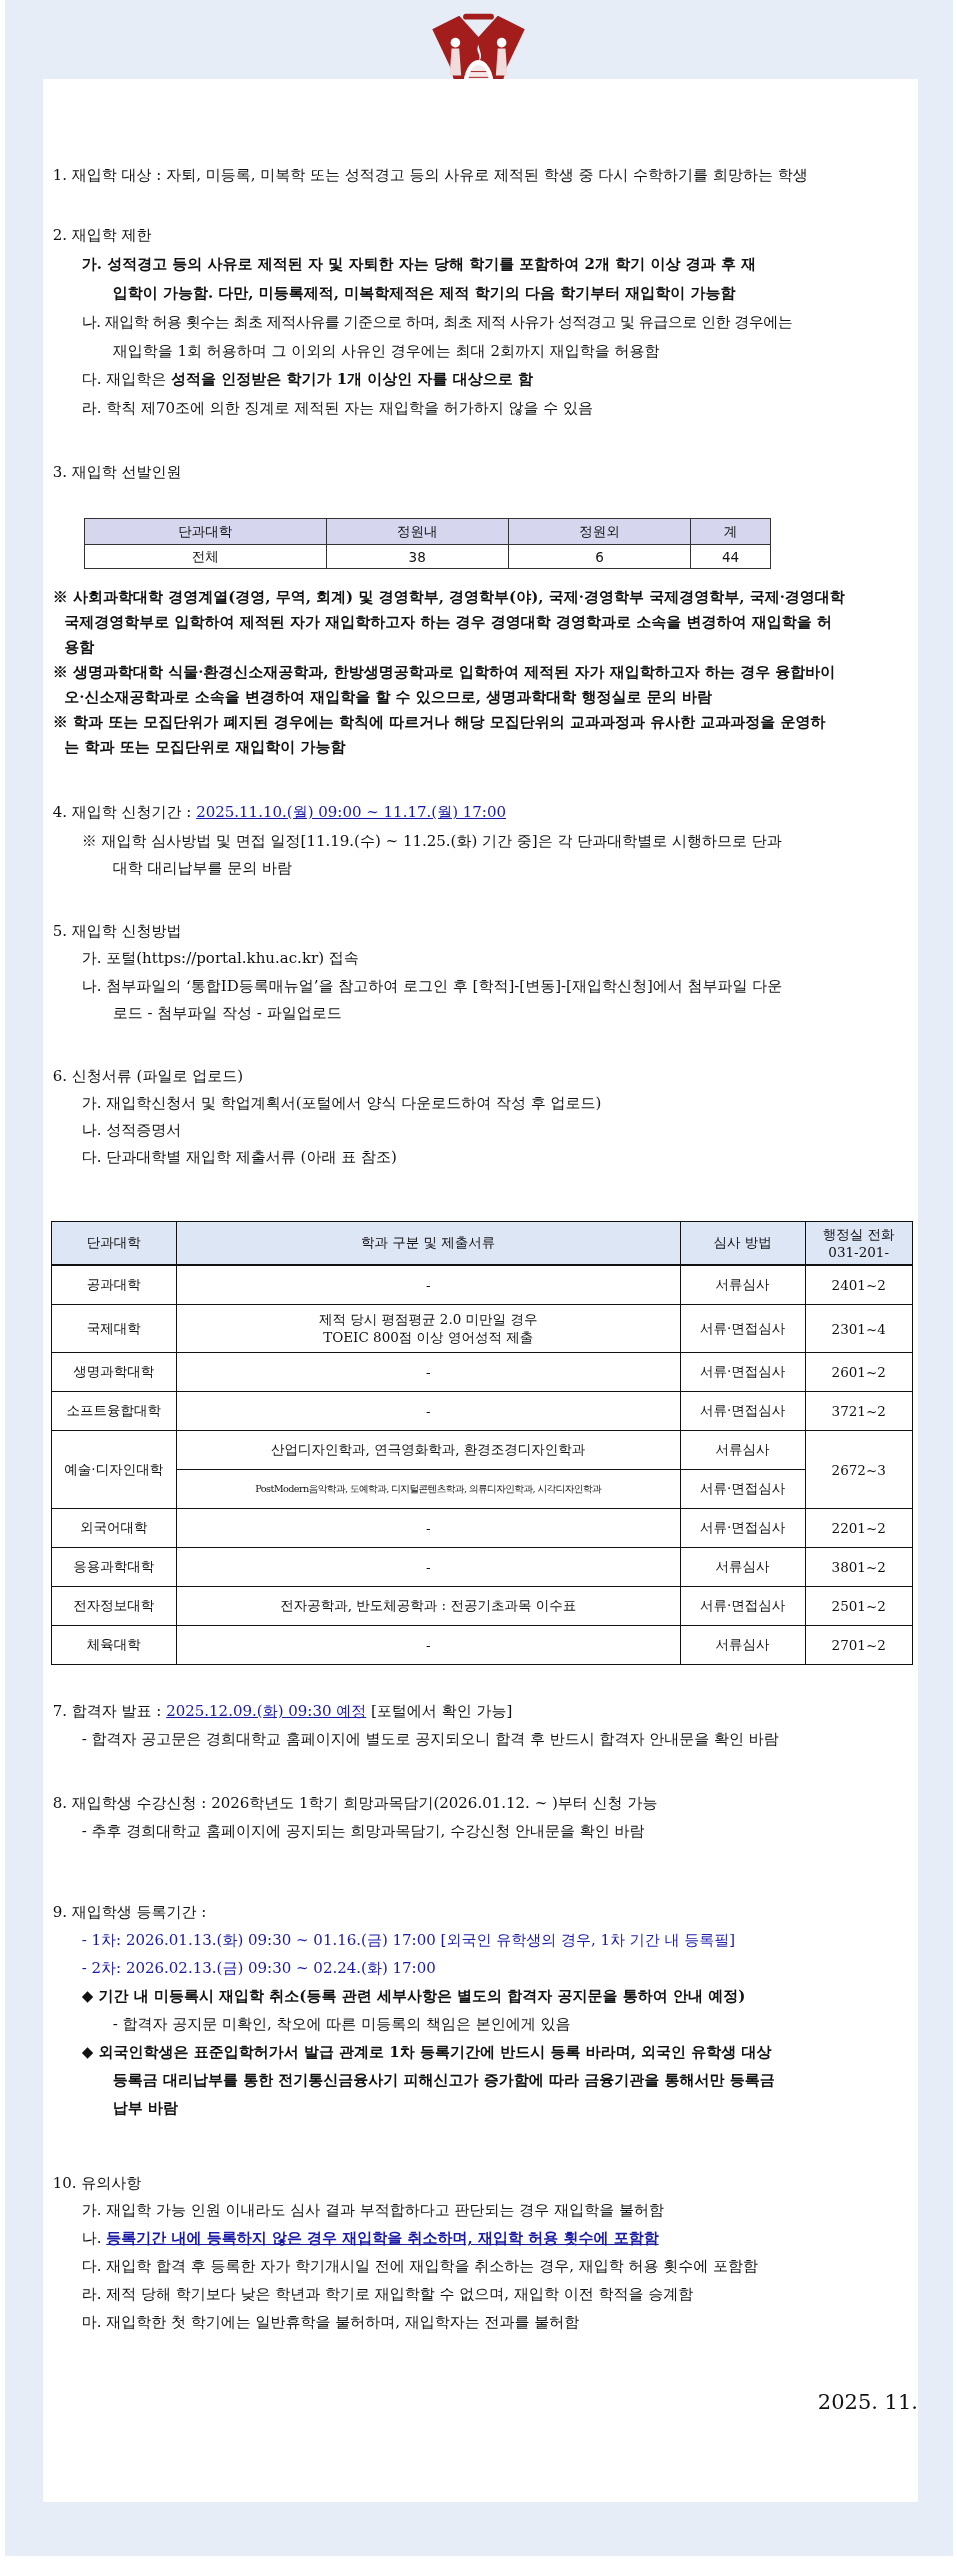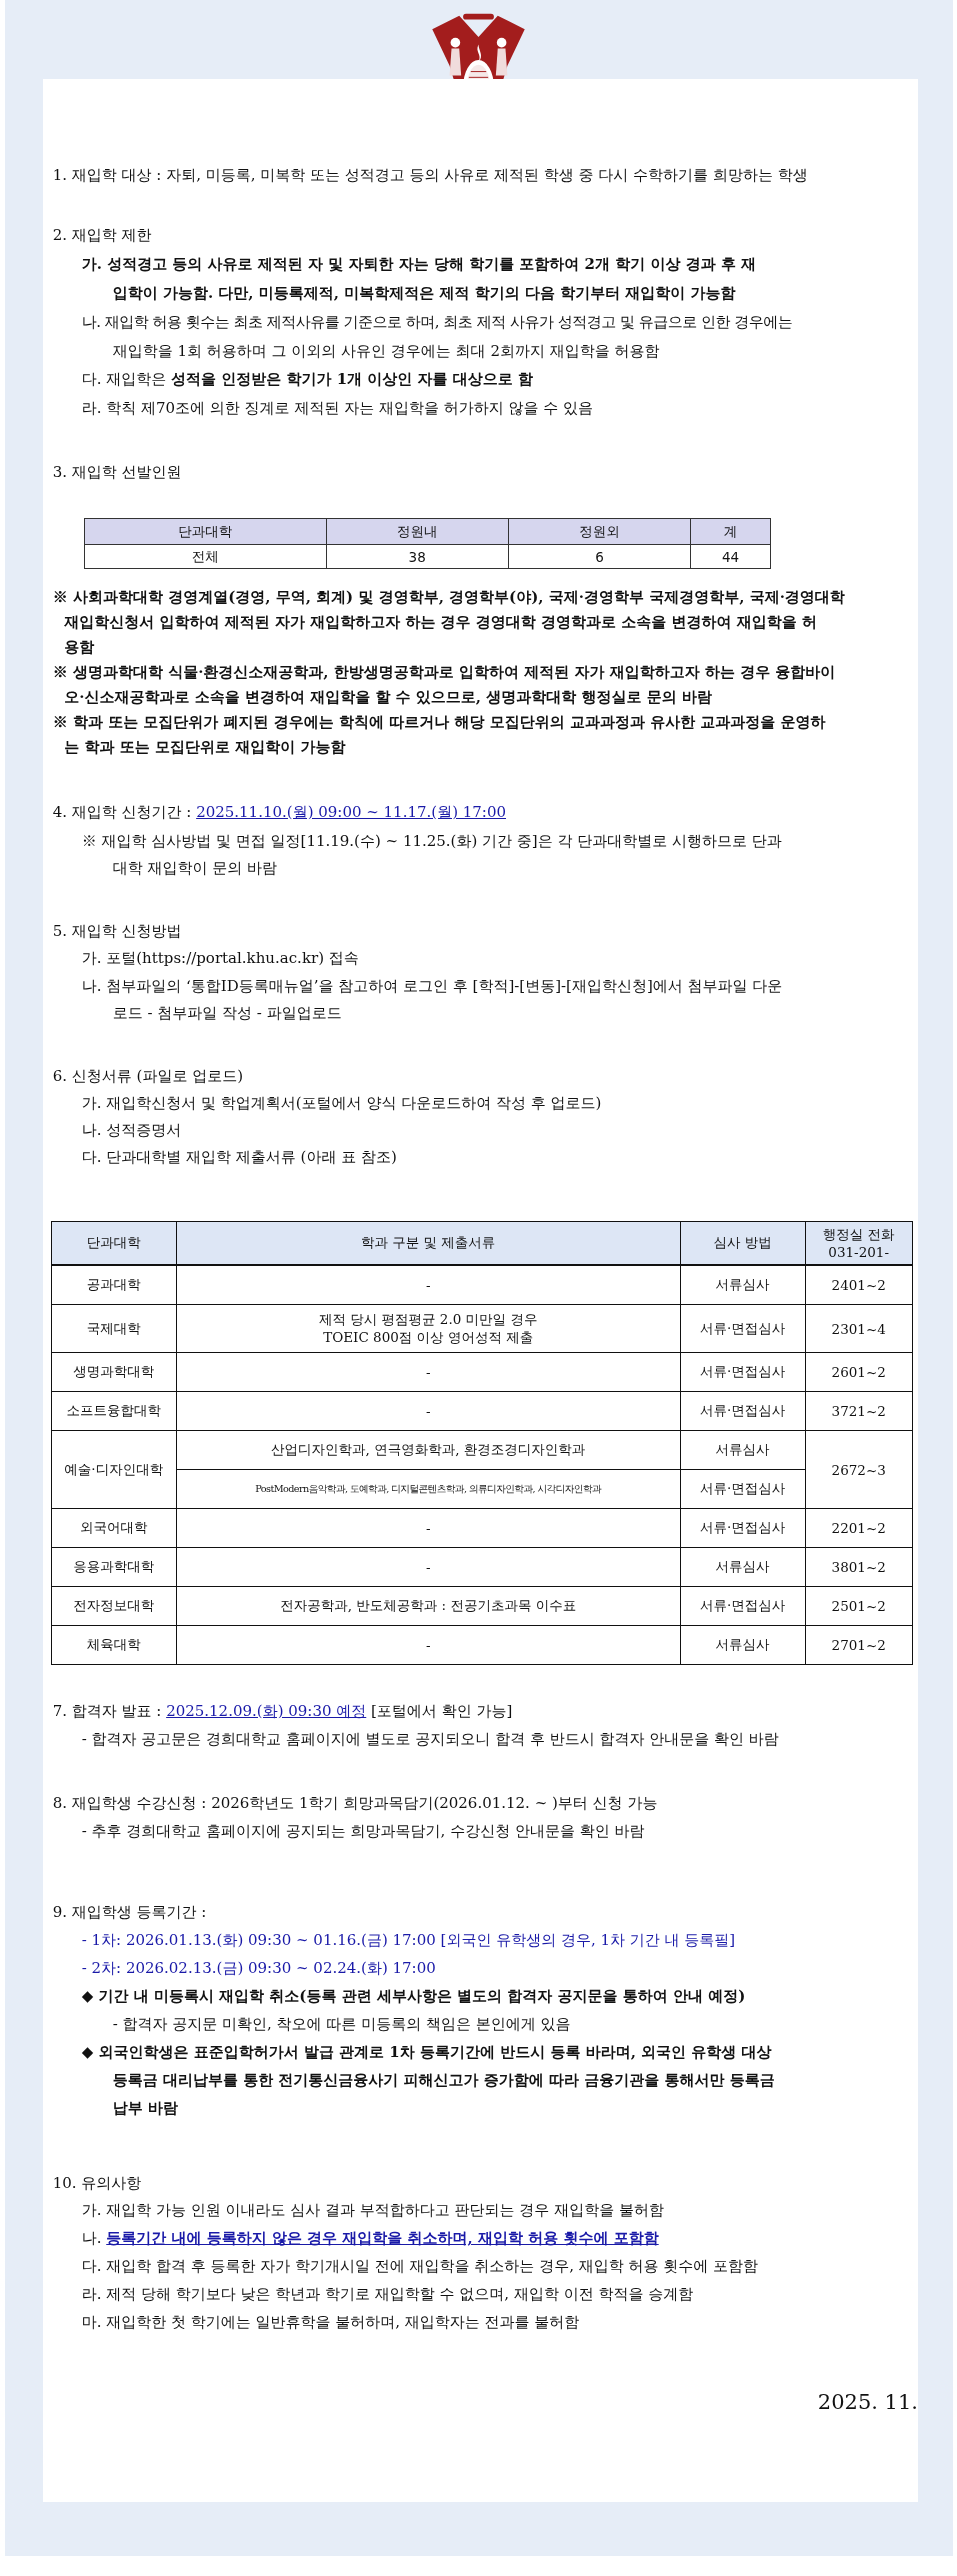--- a/index.html
+++ b/index.html
@@ -82,32 +82,32 @@
       <td>전체</td>
       <td>38</td>
       <td>6</td>
       <td>44</td>
     </tr>
   </tbody>
     </table>
 
   <div class="content">
     <div class="line bold" style="top:509px">※ 사회과학대학 경영계열(경영, 무역, 회계) 및 경영학부, 경영학부(야), 국제·경영학부 국제경영학부, 국제·경영대학</div>
-    <div class="line bold" style="top:534px; left:11.6px">재입학신청서 입학하여 제적된 자가 재입학하고자 하는 경우 경영대학 경영학과로 소속을 변경하여 재입학을 허</div>
+    <div class="line bold" style="top:534px; left:11.6px">국제경영학부로 입학하여 제적된 자가 재입학하고자 하는 경우 경영대학 경영학과로 소속을 변경하여 재입학을 허</div>
     <div class="line bold" style="top:559px; left:11.6px">용함</div>
     <div class="line bold" style="top:584px">※ 생명과학대학 식물·환경신소재공학과, 한방생명공학과로 입학하여 제적된 자가 재입학하고자 하는 경우 융합바이</div>
     <div class="line bold" style="top:609px; left:11.6px">오·신소재공학과로 소속을 변경하여 재입학을 할 수 있으므로, 생명과학대학 행정실로 문의 바람</div>
     <div class="line bold" style="top:634px">※ 학과 또는 모집단위가 폐지된 경우에는 학칙에 따르거나 해당 모집단위의 교과과정과 유사한 교과과정을 운영하</div>
     <div class="line bold" style="top:659px; left:11.6px">는 학과 또는 모집단위로 재입학이 가능함</div>
 
     <div class="line" style="top:724px">
       <span>4. 재입학 신청기간 : </span><span class="link">2025.11.10.(월) 09:00 ~ 11.17.(월) 17:00</span>
     </div>
     <div class="line ind1" style="top:753px">※ 재입학 심사방법 및 면접 일정[11.19.(수) ~ 11.25.(화) 기간 중]은 각 단과대학별로 시행하므로 단과</div>
-    <div class="line ind2" style="top:780px">대학 재입학이 문의 바람</div>
+    <div class="line ind2" style="top:780px">대학 대리납부를 문의 바람</div>
 
     <div class="line" style="top:843px">5. 재입학 신청방법</div>
     <div class="line ind1" style="top:870px">가. 포털(https://portal.khu.ac.kr) 접속</div>
     <div class="line ind1" style="top:898px">나. 첨부파일의 ‘통합ID등록매뉴얼’을 참고하여 로그인 후 [학적]-[변동]-[재입학신청]에서 첨부파일 다운</div>
     <div class="line ind2" style="top:925px">로드 - 첨부파일 작성 - 파일업로드</div>
 
     <div class="line" style="top:988px">6. 신청서류 (파일로 업로드)</div>
     <div class="line ind1" style="top:1015px">가. 재입학신청서 및 학업계획서(포털에서 양식 다운로드하여 작성 후 업로드)</div>
     <div class="line ind1" style="top:1042px">나. 성적증명서</div>
     <div class="line ind1" style="top:1069px">다. 단과대학별 재입학 제출서류 (아래 표 참조)</div>

